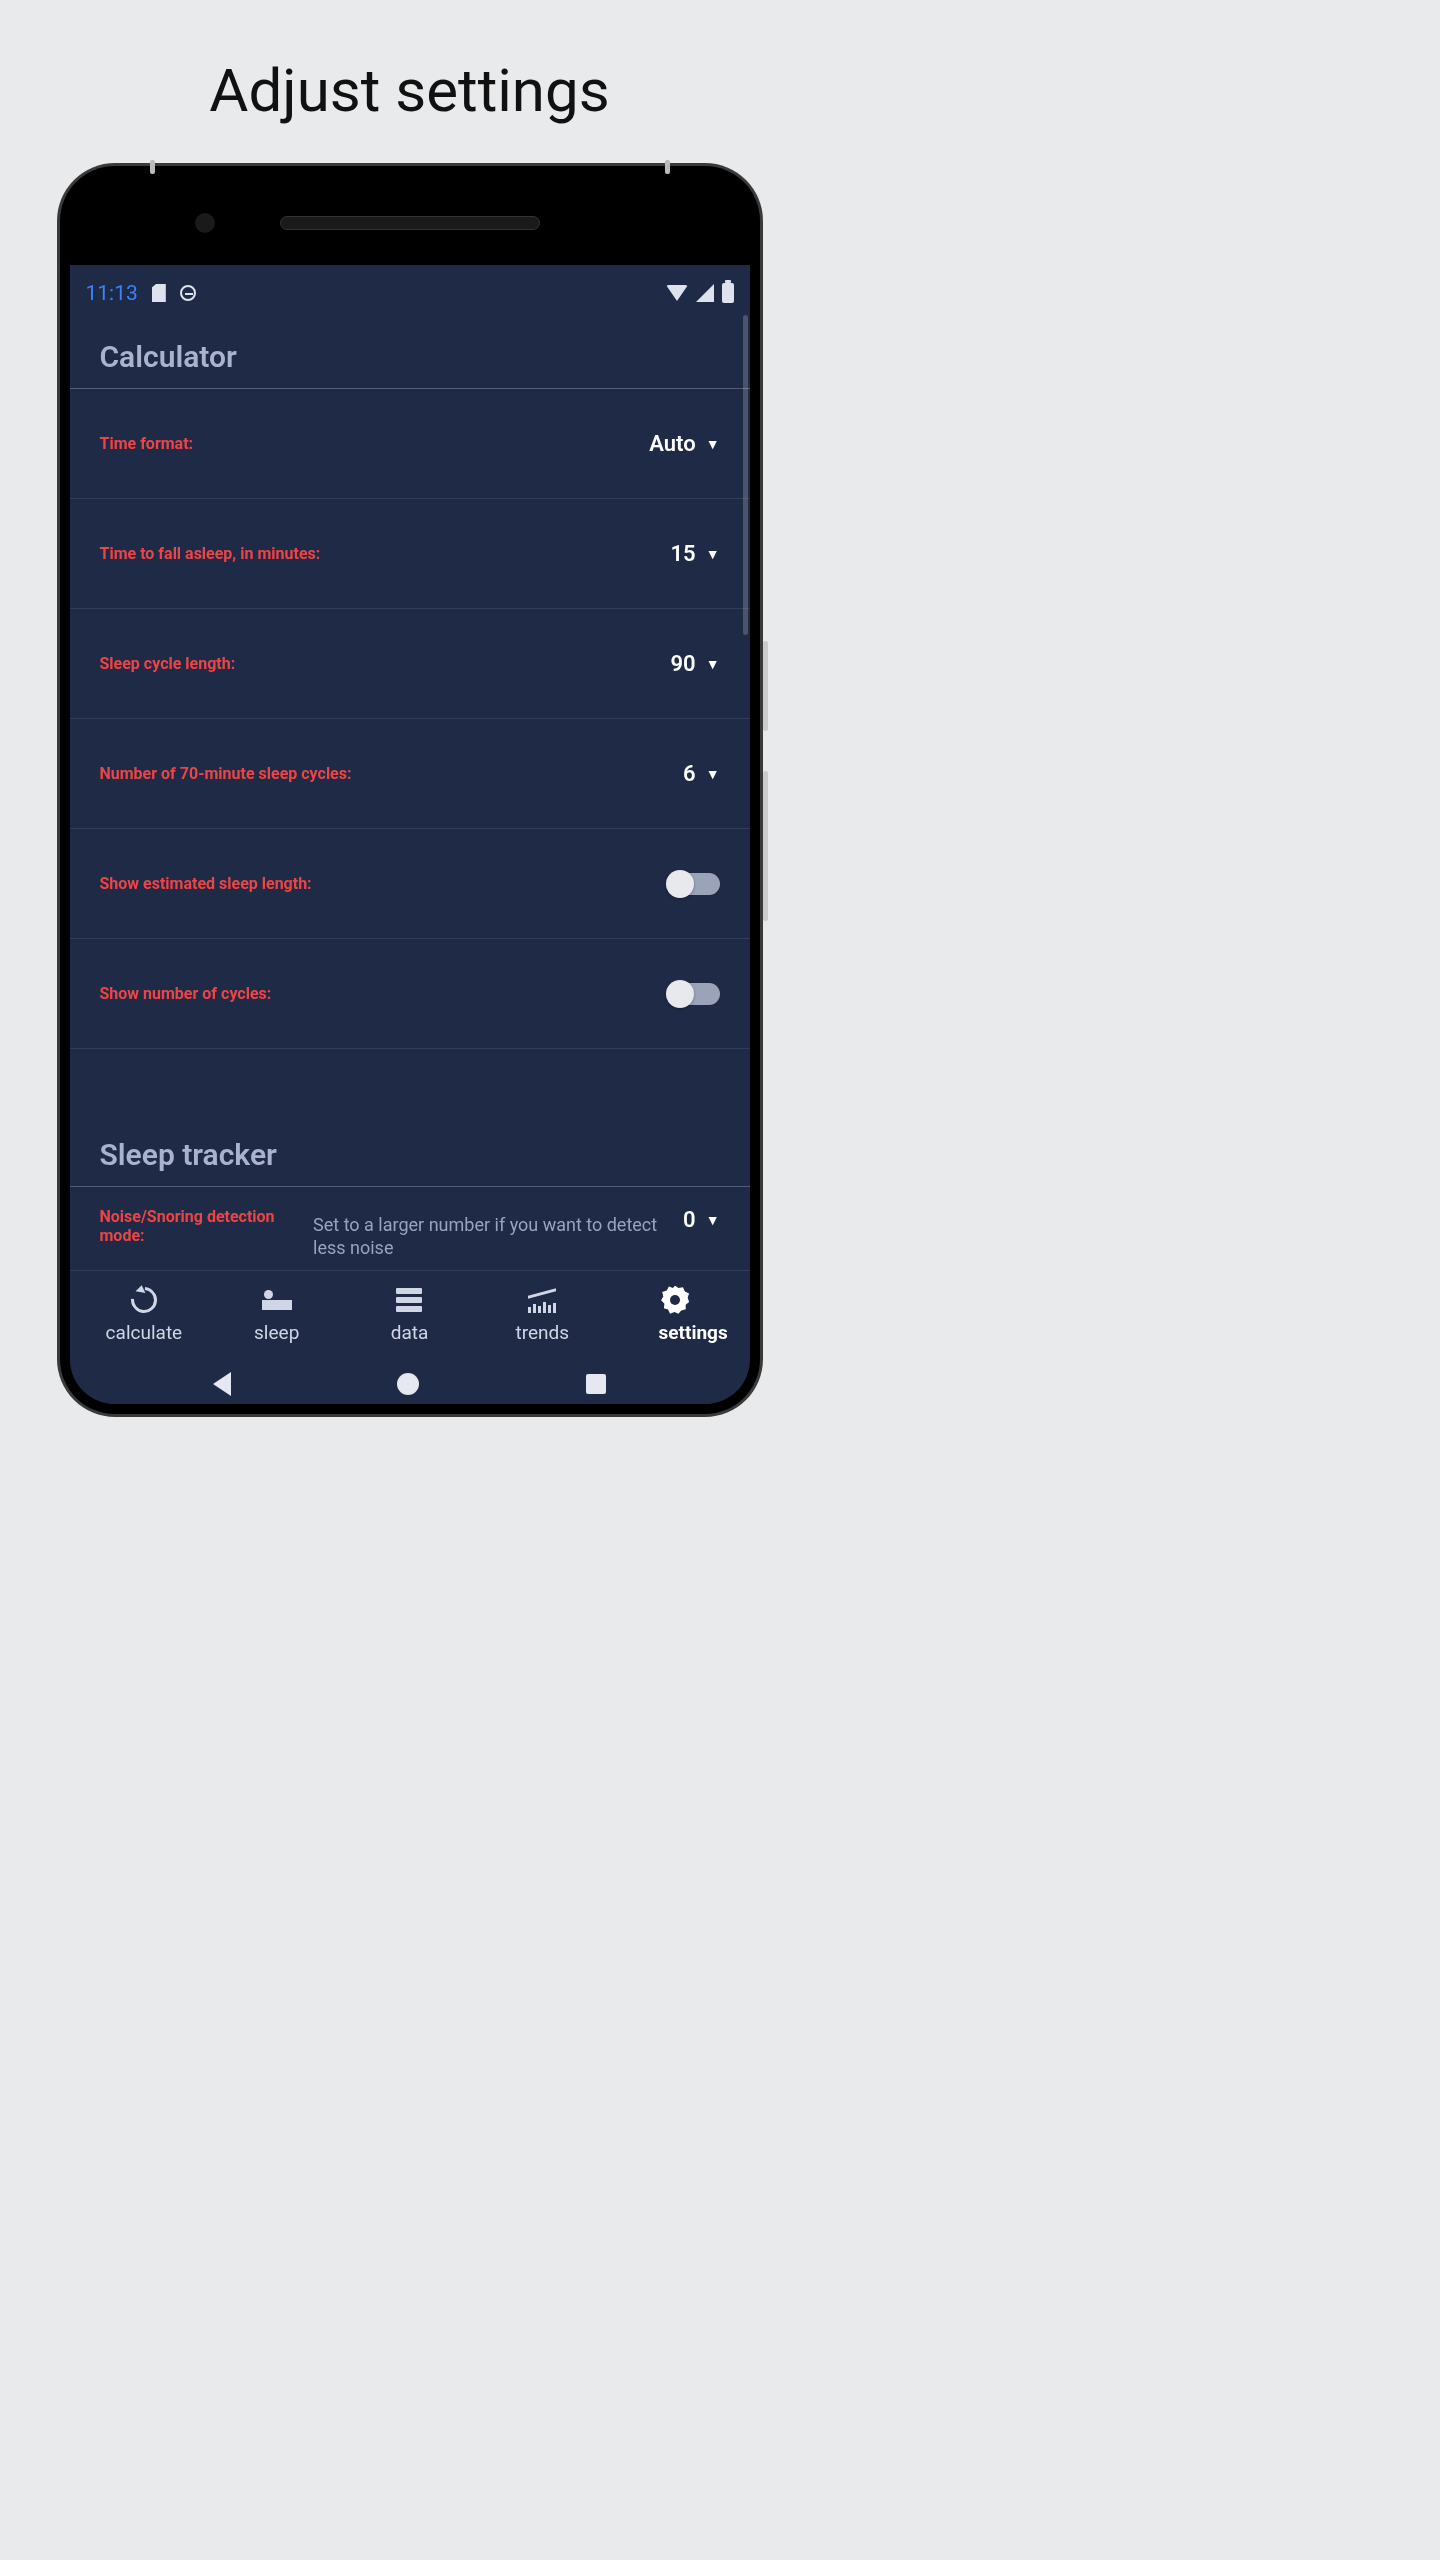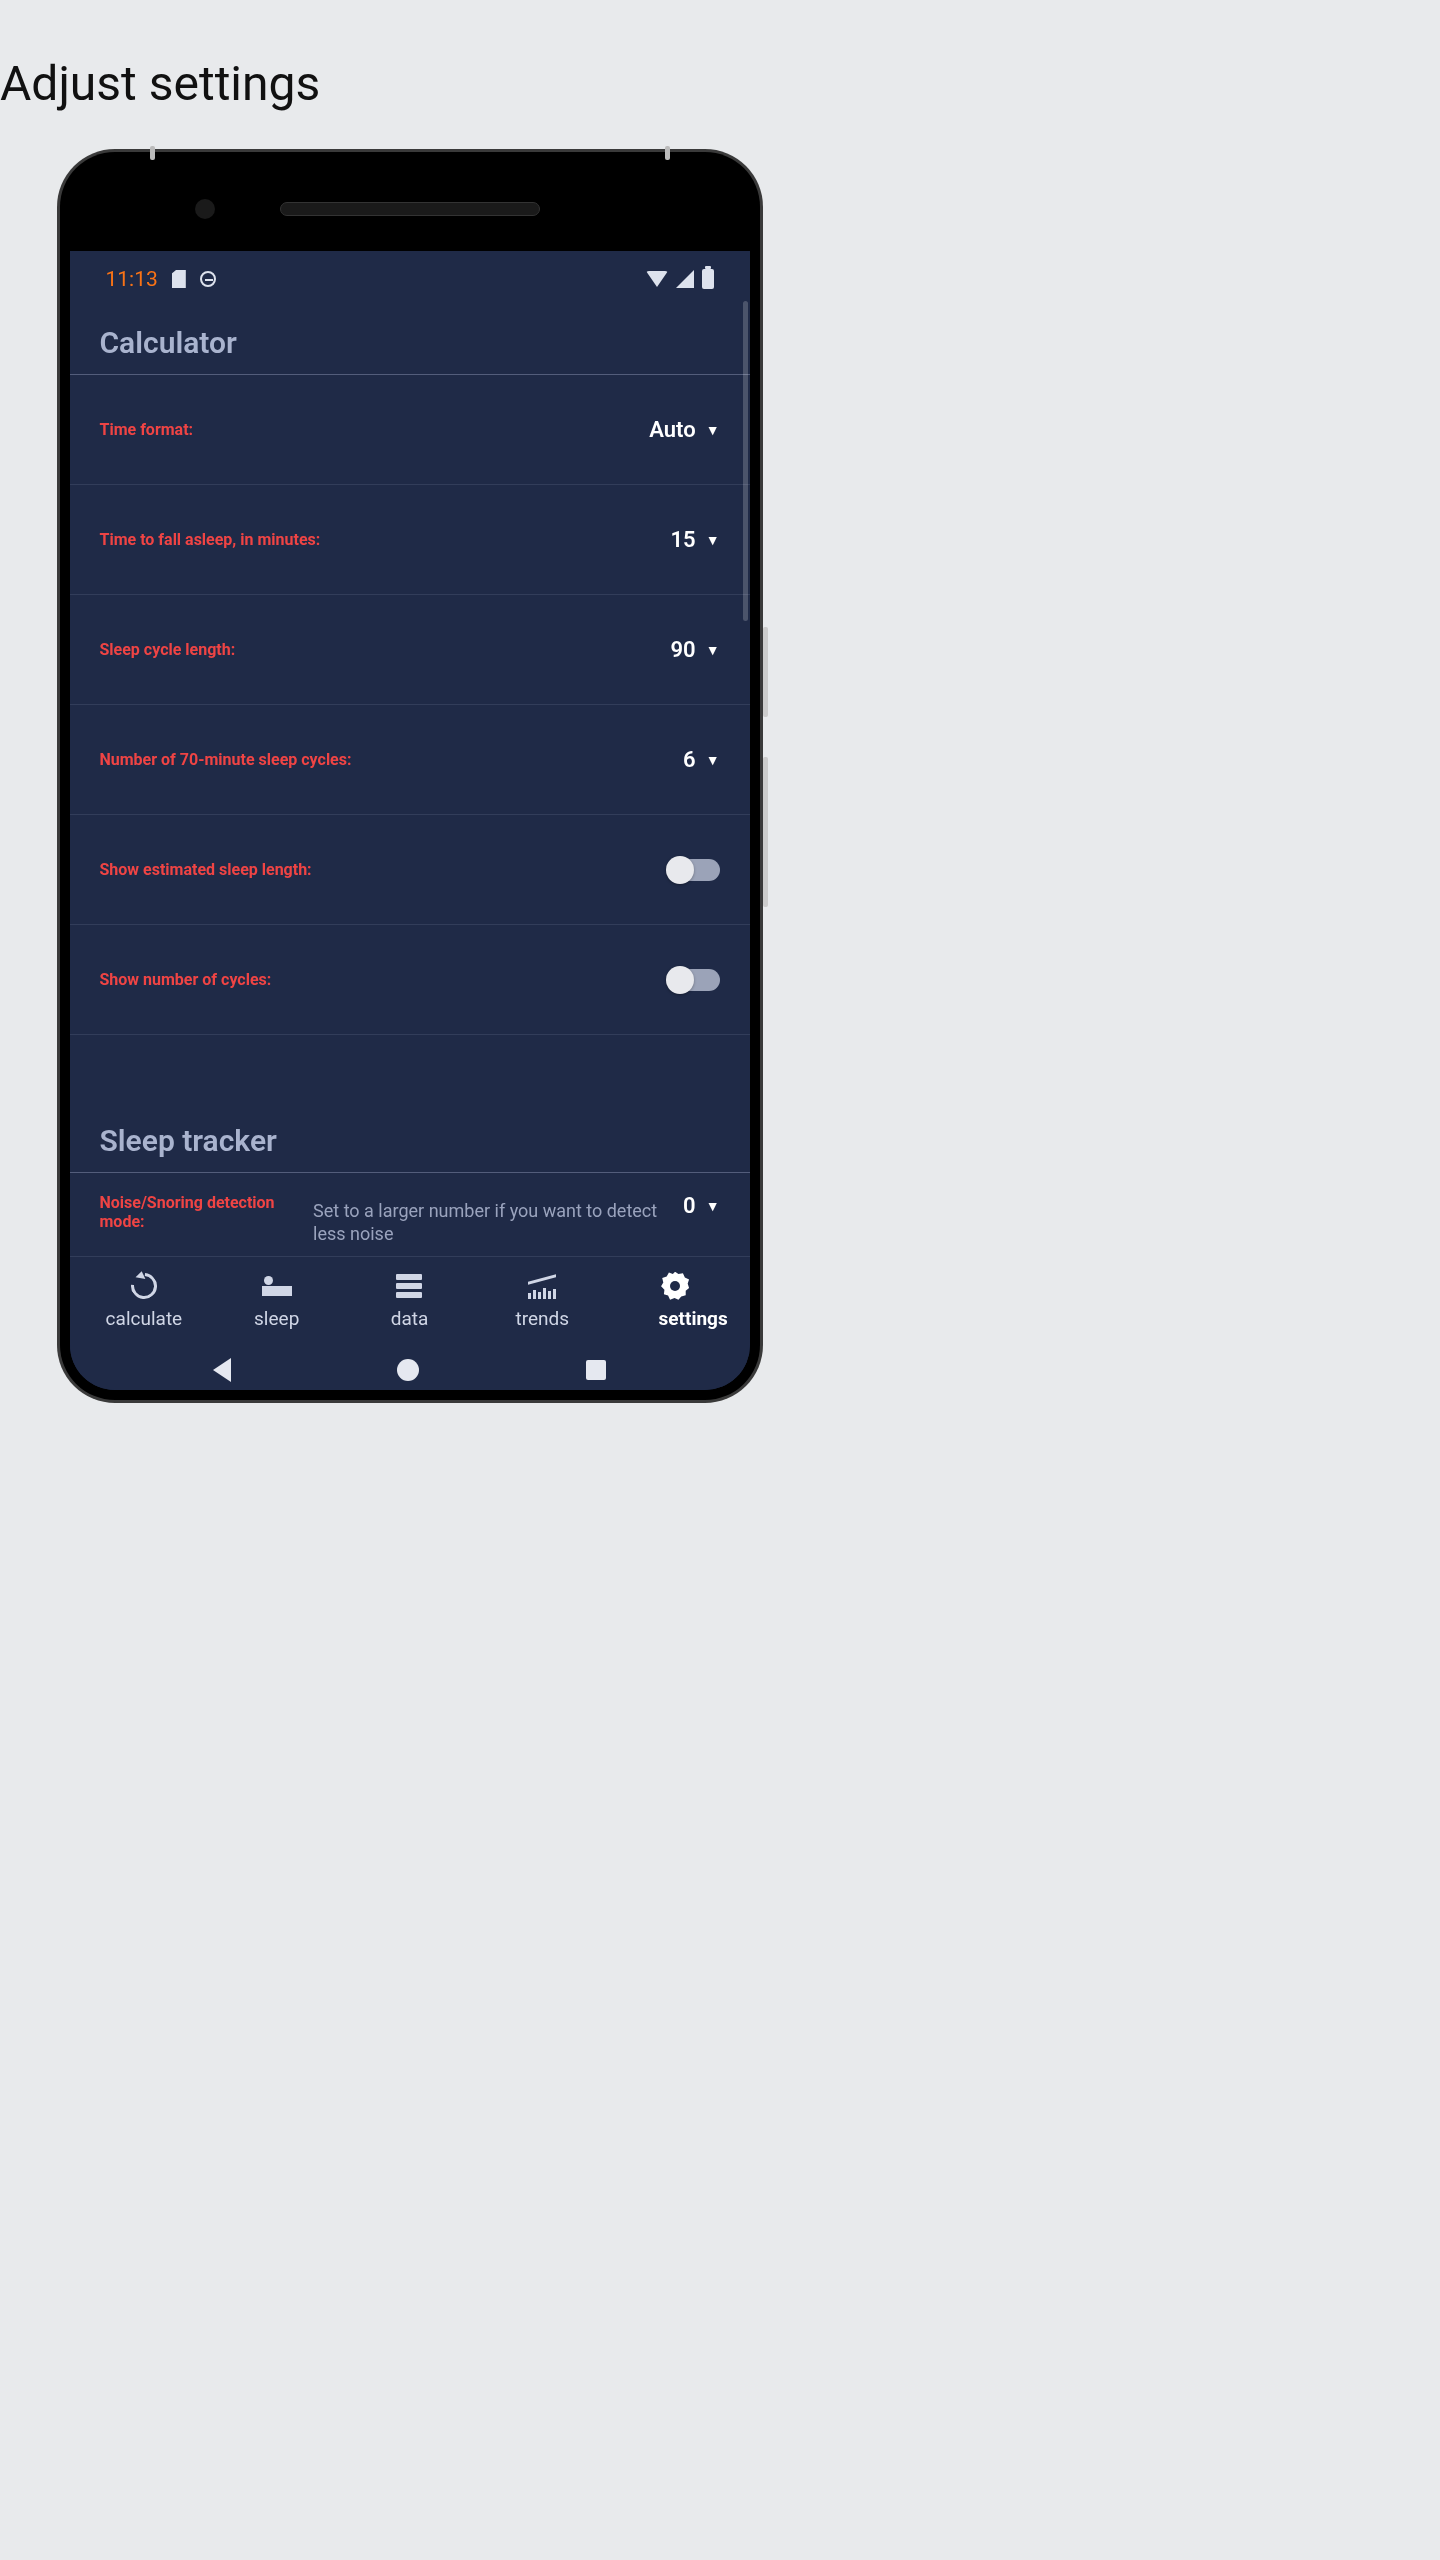--- a/index.html
+++ b/index.html
@@ -10,22 +10,22 @@
     
     body {
       font-family: -apple-system, BlinkMacSystemFont, 'Segoe UI', Roboto, Arial, sans-serif;
       background: #e8eaec;
       width: 819px;
       height: 1456px;
       overflow: hidden;
     }
     
     .page-title {
-      text-align: left;
-      font-size: 48px;
+      text-align: center;
+      font-size: 60px;
       font-weight: 400;
       color: #111;
       padding: 55px 0 40px 0;
     }
     
     .phone-wrapper {
       display: flex;
       justify-content: center;
       position: relative;
     }
@@ -77,23 +77,23 @@
       width: 100%;
       min-height: 1080px;
       color: #d5dae6;
       position: relative;
     }
     
     .status-bar {
       display: flex;
       justify-content: space-between;
       align-items: center;
-      padding: 16px 36px;
+      padding: 16px 16px;
       font-size: 21px;
-      color: #f97316;
+      color: #3b82f6;
     }
     
     .status-left {
       display: flex;
       align-items: center;
       gap: 14px;
     }
     
     .status-right {
       display: flex;

